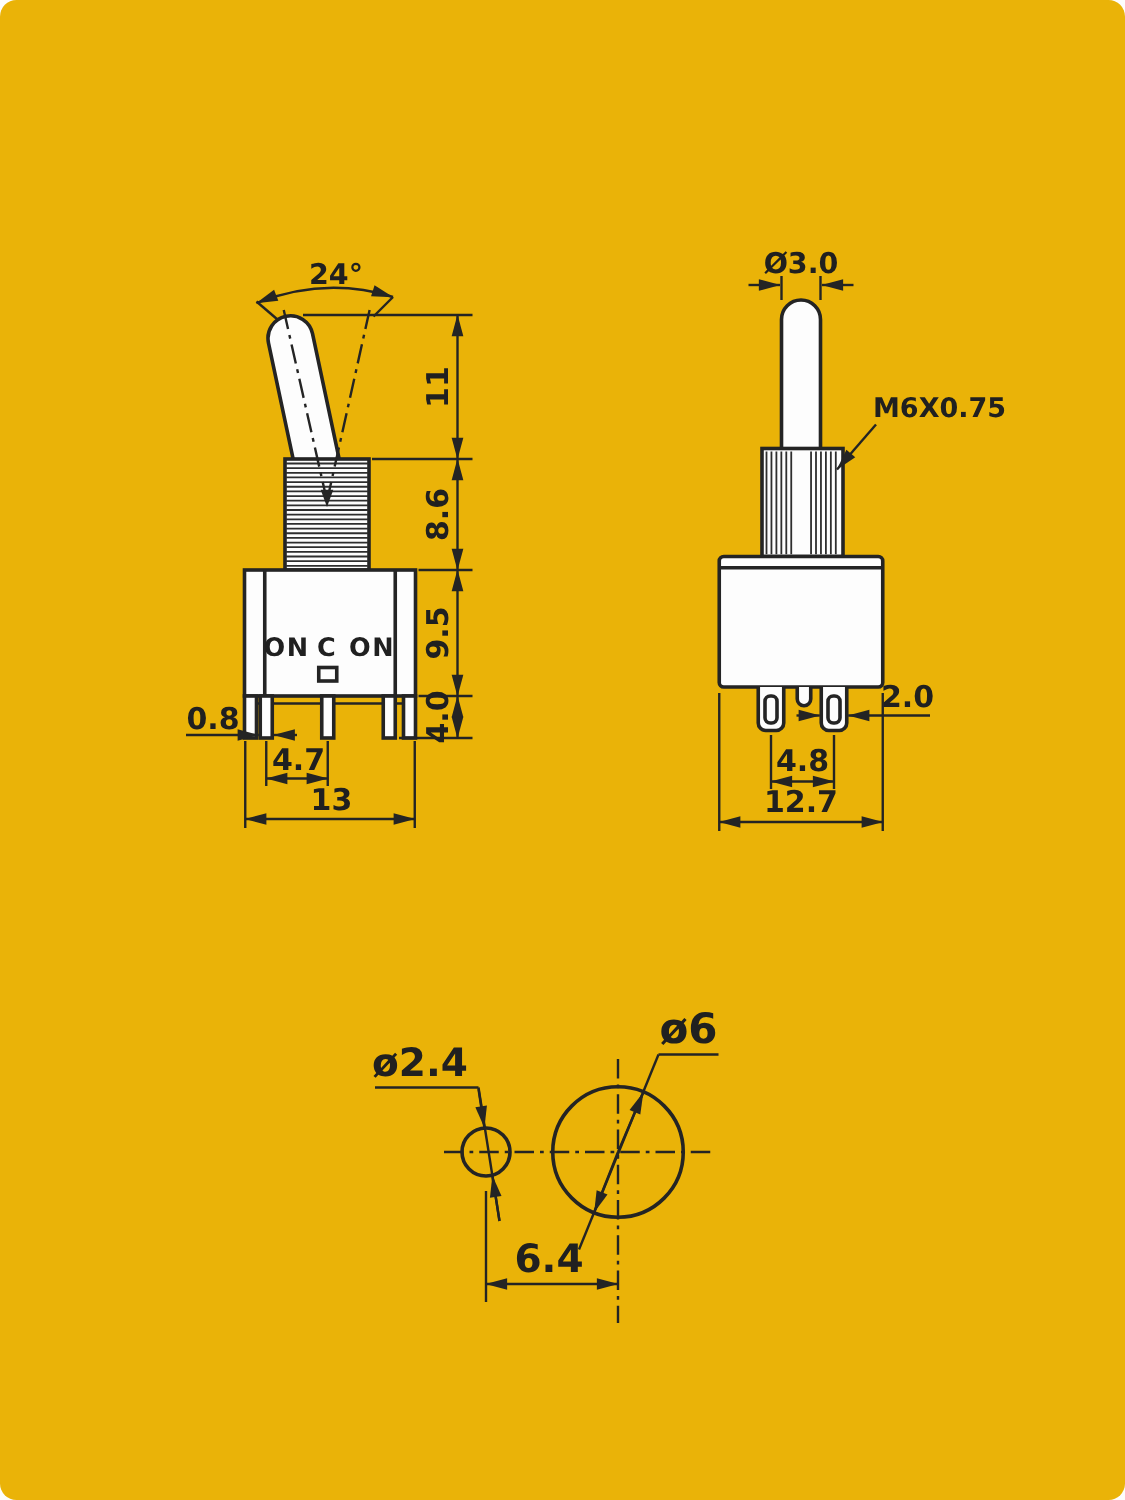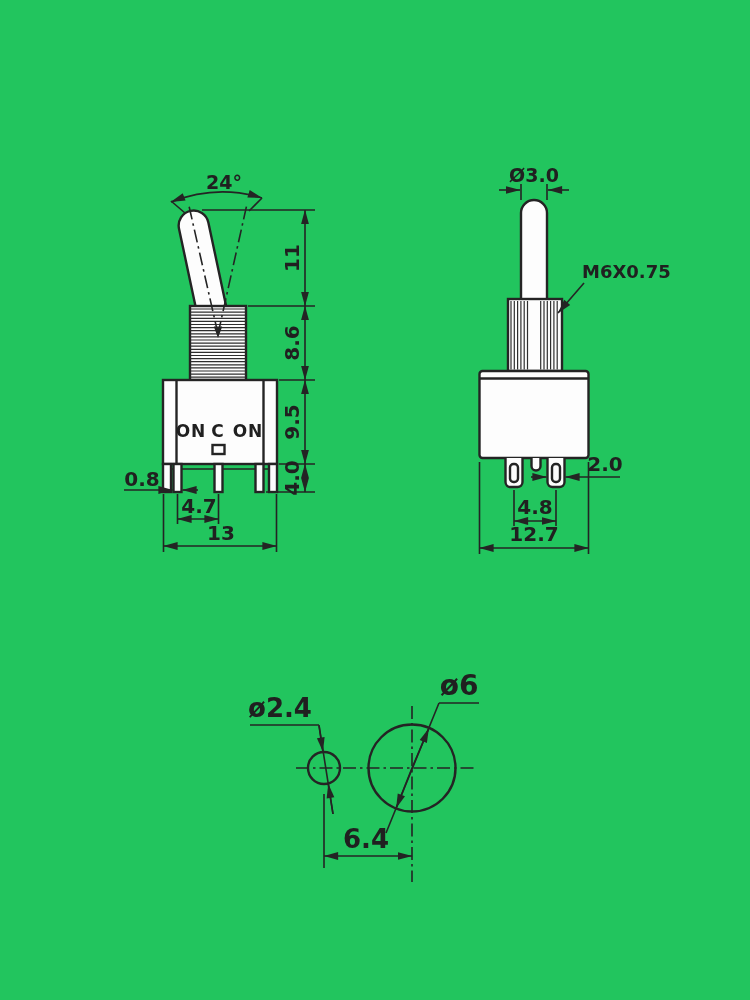--- a/index.html
+++ b/index.html
@@ -1,16 +1,16 @@
 <!DOCTYPE html>
 <html><head>
 <meta charset="utf-8">
 <style>
   html,body{margin:0;padding:0;background:#fdfdfd;}
-  .stage{width:750px;height:1000px;position:relative;background:#22c55e;overflow:hidden;}
+  .stage{width:750px;height:1000px;position:relative;background:#eab308;overflow:hidden;border-radius:11px;}
   svg{display:block;}
   text{font-family:"DejaVu Sans","Liberation Sans",sans-serif;font-weight:700;fill:#202020;}
   .t20{font-size:20px;}
   .t19{font-size:19px;}
   .t18{font-size:18px;}
   .t17{font-size:17px;letter-spacing:1px;}
   .t26{font-size:26px;}
   .t28{font-size:28px;}
   .outline{stroke:#242424;stroke-width:2.4;fill:none;}
   .outlineW{stroke:#242424;stroke-width:2.4;fill:#fdfdfd;}

